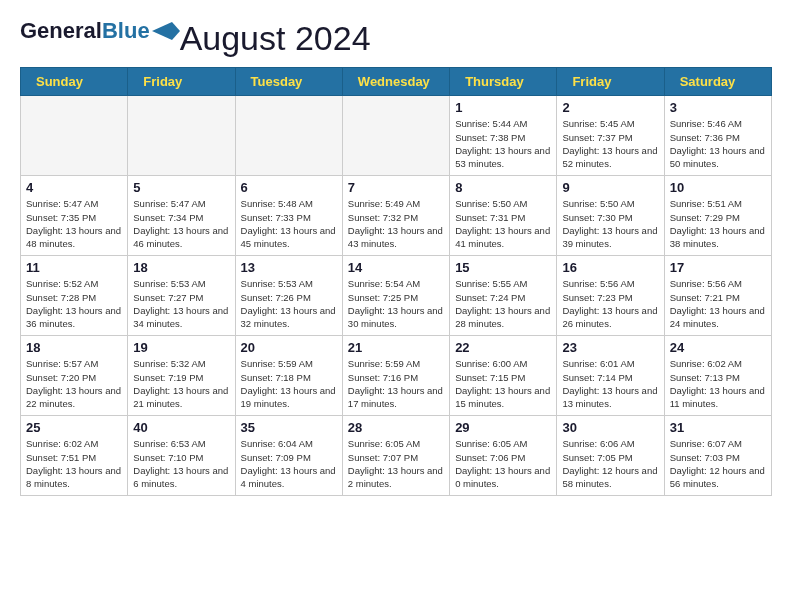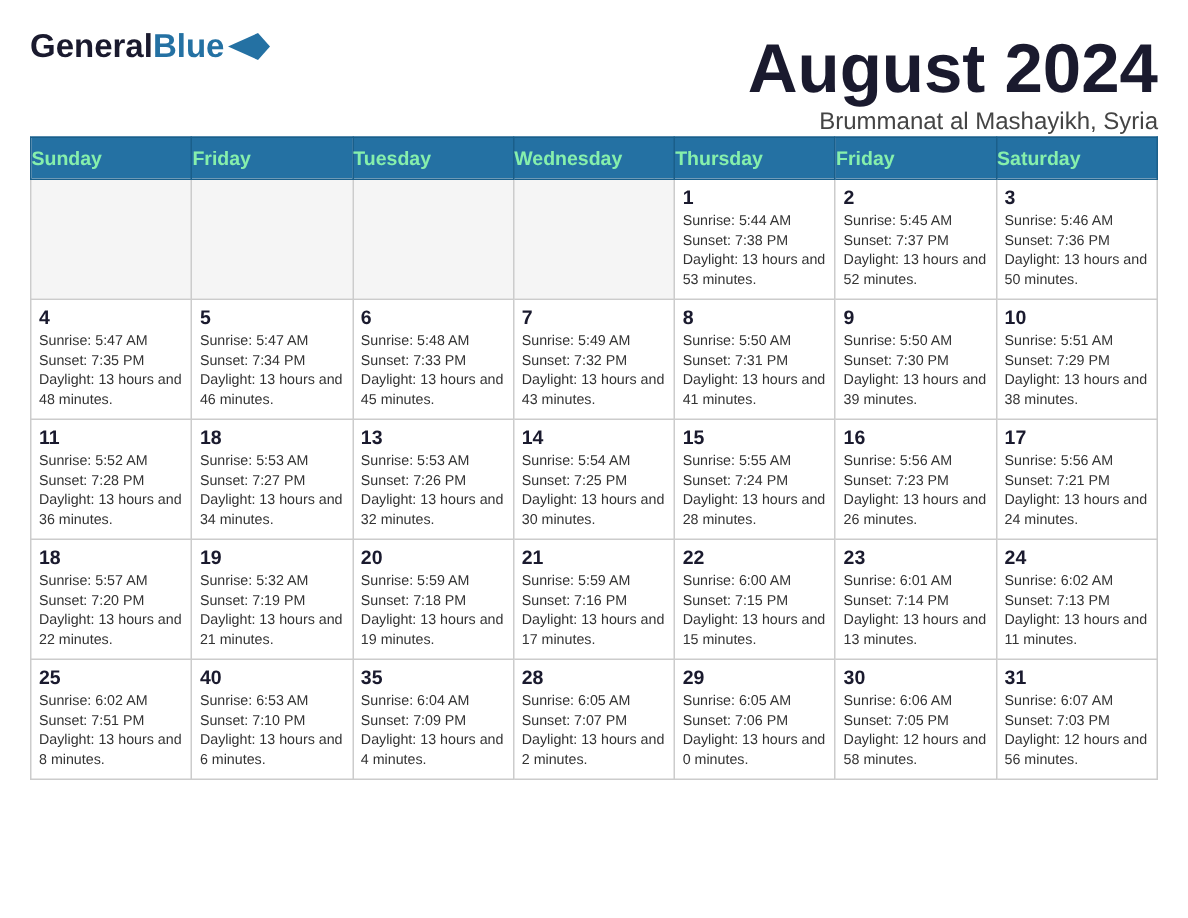--- a/index.html
+++ b/index.html
@@ -5,54 +5,53 @@
     * { box-sizing: border-box; margin: 0; padding: 0; }
     body {
       font-family: Arial, sans-serif;
       background: #fff;
       width: 792px;
       min-height: 612px;
       padding: 20px;
     }
     .header {
       display: flex;
-      justify-content: space-between;
       align-items: flex-start;
-      margin-bottom: 0;
+      margin-bottom: 10px;
     }
     .logo {
       display: flex;
       flex-direction: column;
       align-items: flex-start;
     }
     .title-block {
       text-align: right;
     }
     .month-title {
-      font-size: 46px;
-      font-weight: bold;
+      font-size: 34px;
+      font-weight: normal;
       color: #1a1a2e;
       line-height: 1.1;
     }
     .location-title {
       font-size: 16px;
       color: #444;
       margin-top: 2px;
     }
     table {
       width: 100%;
       border-collapse: collapse;
       table-layout: fixed;
     }
     th {
       background: #2471a3;
-      color: #86efac;
+      color: #fde047;
       font-size: 13px;
       font-weight: bold;
-      padding: 6px 0;
+      padding: 6px 15px;
       text-align: left;
       border: 1px solid #1a5f8a;
     }
     td {
       border: 1px solid #ccc;
       vertical-align: top;
       padding: 4px 5px;
       height: 80px;
       background: #fff;
     }
@@ -80,21 +79,20 @@
       <div style="font-size:22px;font-weight:bold;color:#1a1a2e;line-height:1;">
         <span style="color:#1a1a2e;">General</span><span style="color:#2471a3;">Blue</span>
       </div>
       <svg width="28" height="18" viewBox="0 0 28 18">
         <polygon points="0,9 20,0 28,9 20,18" fill="#2471a3"></polygon>
       </svg>
     </div>
   </div>
   <div class="title-block">
     <div class="month-title">August 2024</div>
-    <div class="location-title">Brummanat al Mashayikh, Syria</div>
   </div>
 </div>
 
 <table>
   <thead>
     <tr>
     <th>Sunday</th>
         <th>Friday</th>
         <th>Tuesday</th>
         <th>Wednesday</th>

